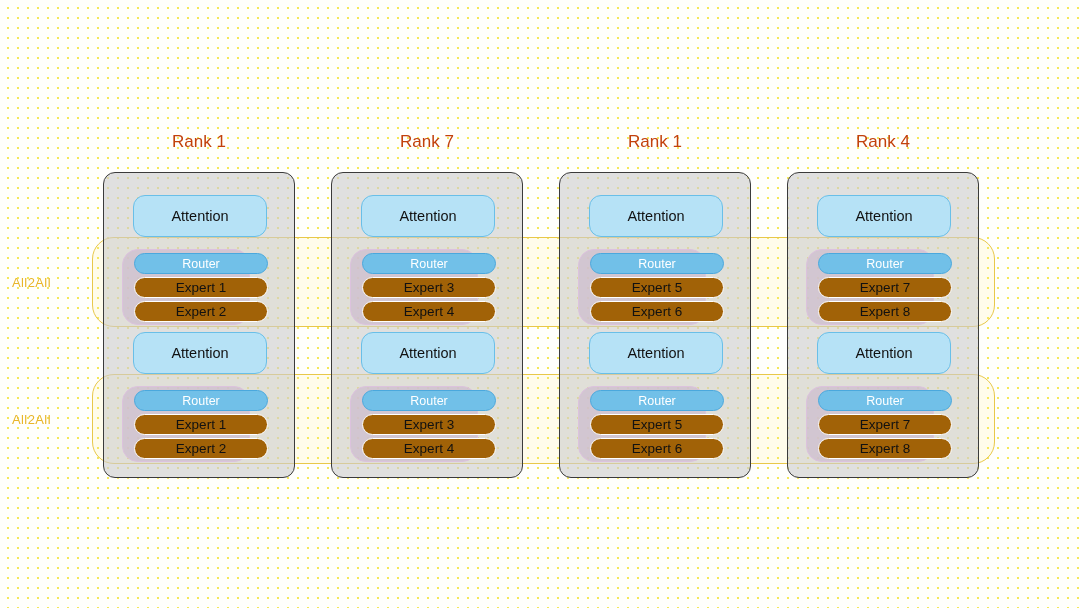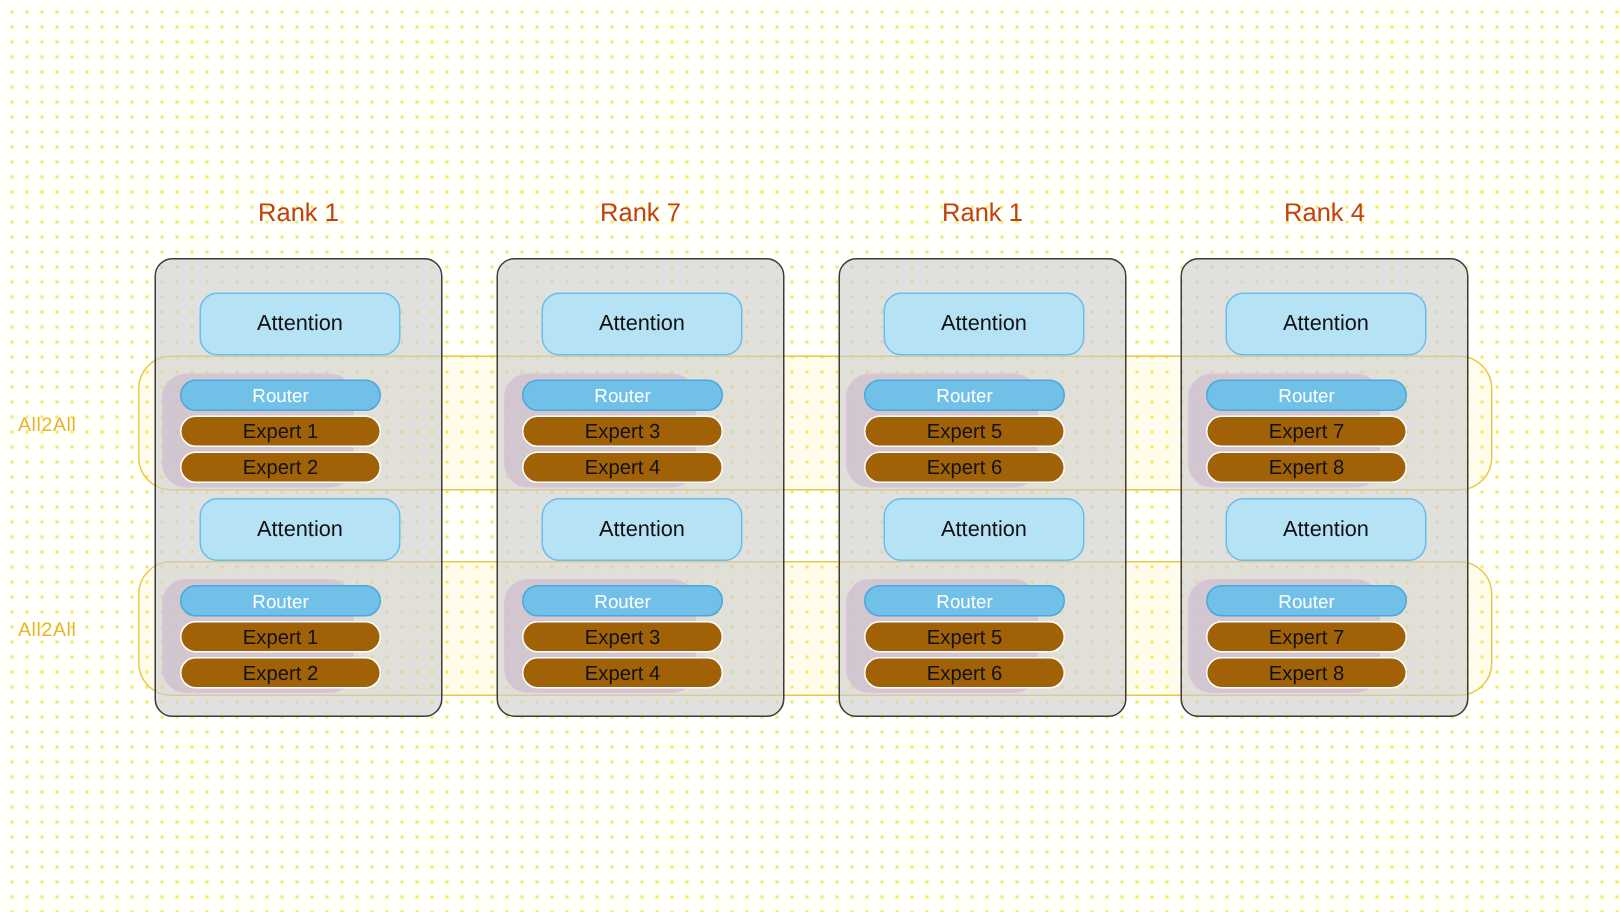--- a/index.html
+++ b/index.html
@@ -85,21 +85,21 @@
     background-color: #b6e2f6;
     display: flex;
     align-items: center;
     justify-content: center;
     font-size: 14.5px;
     color: #111;
   }
 
   .moe-box {
     position: absolute;
-    left: 4px;
+    left: 18px;
     width: 128px;
     height: 76px;
     box-sizing: border-box;
     border: 1.6px solid #dcc2dd;
     border-radius: 16px;
     background-color: rgba(206, 190, 207, 0.75);
   }
 
   .router-pill {
     position: absolute;

